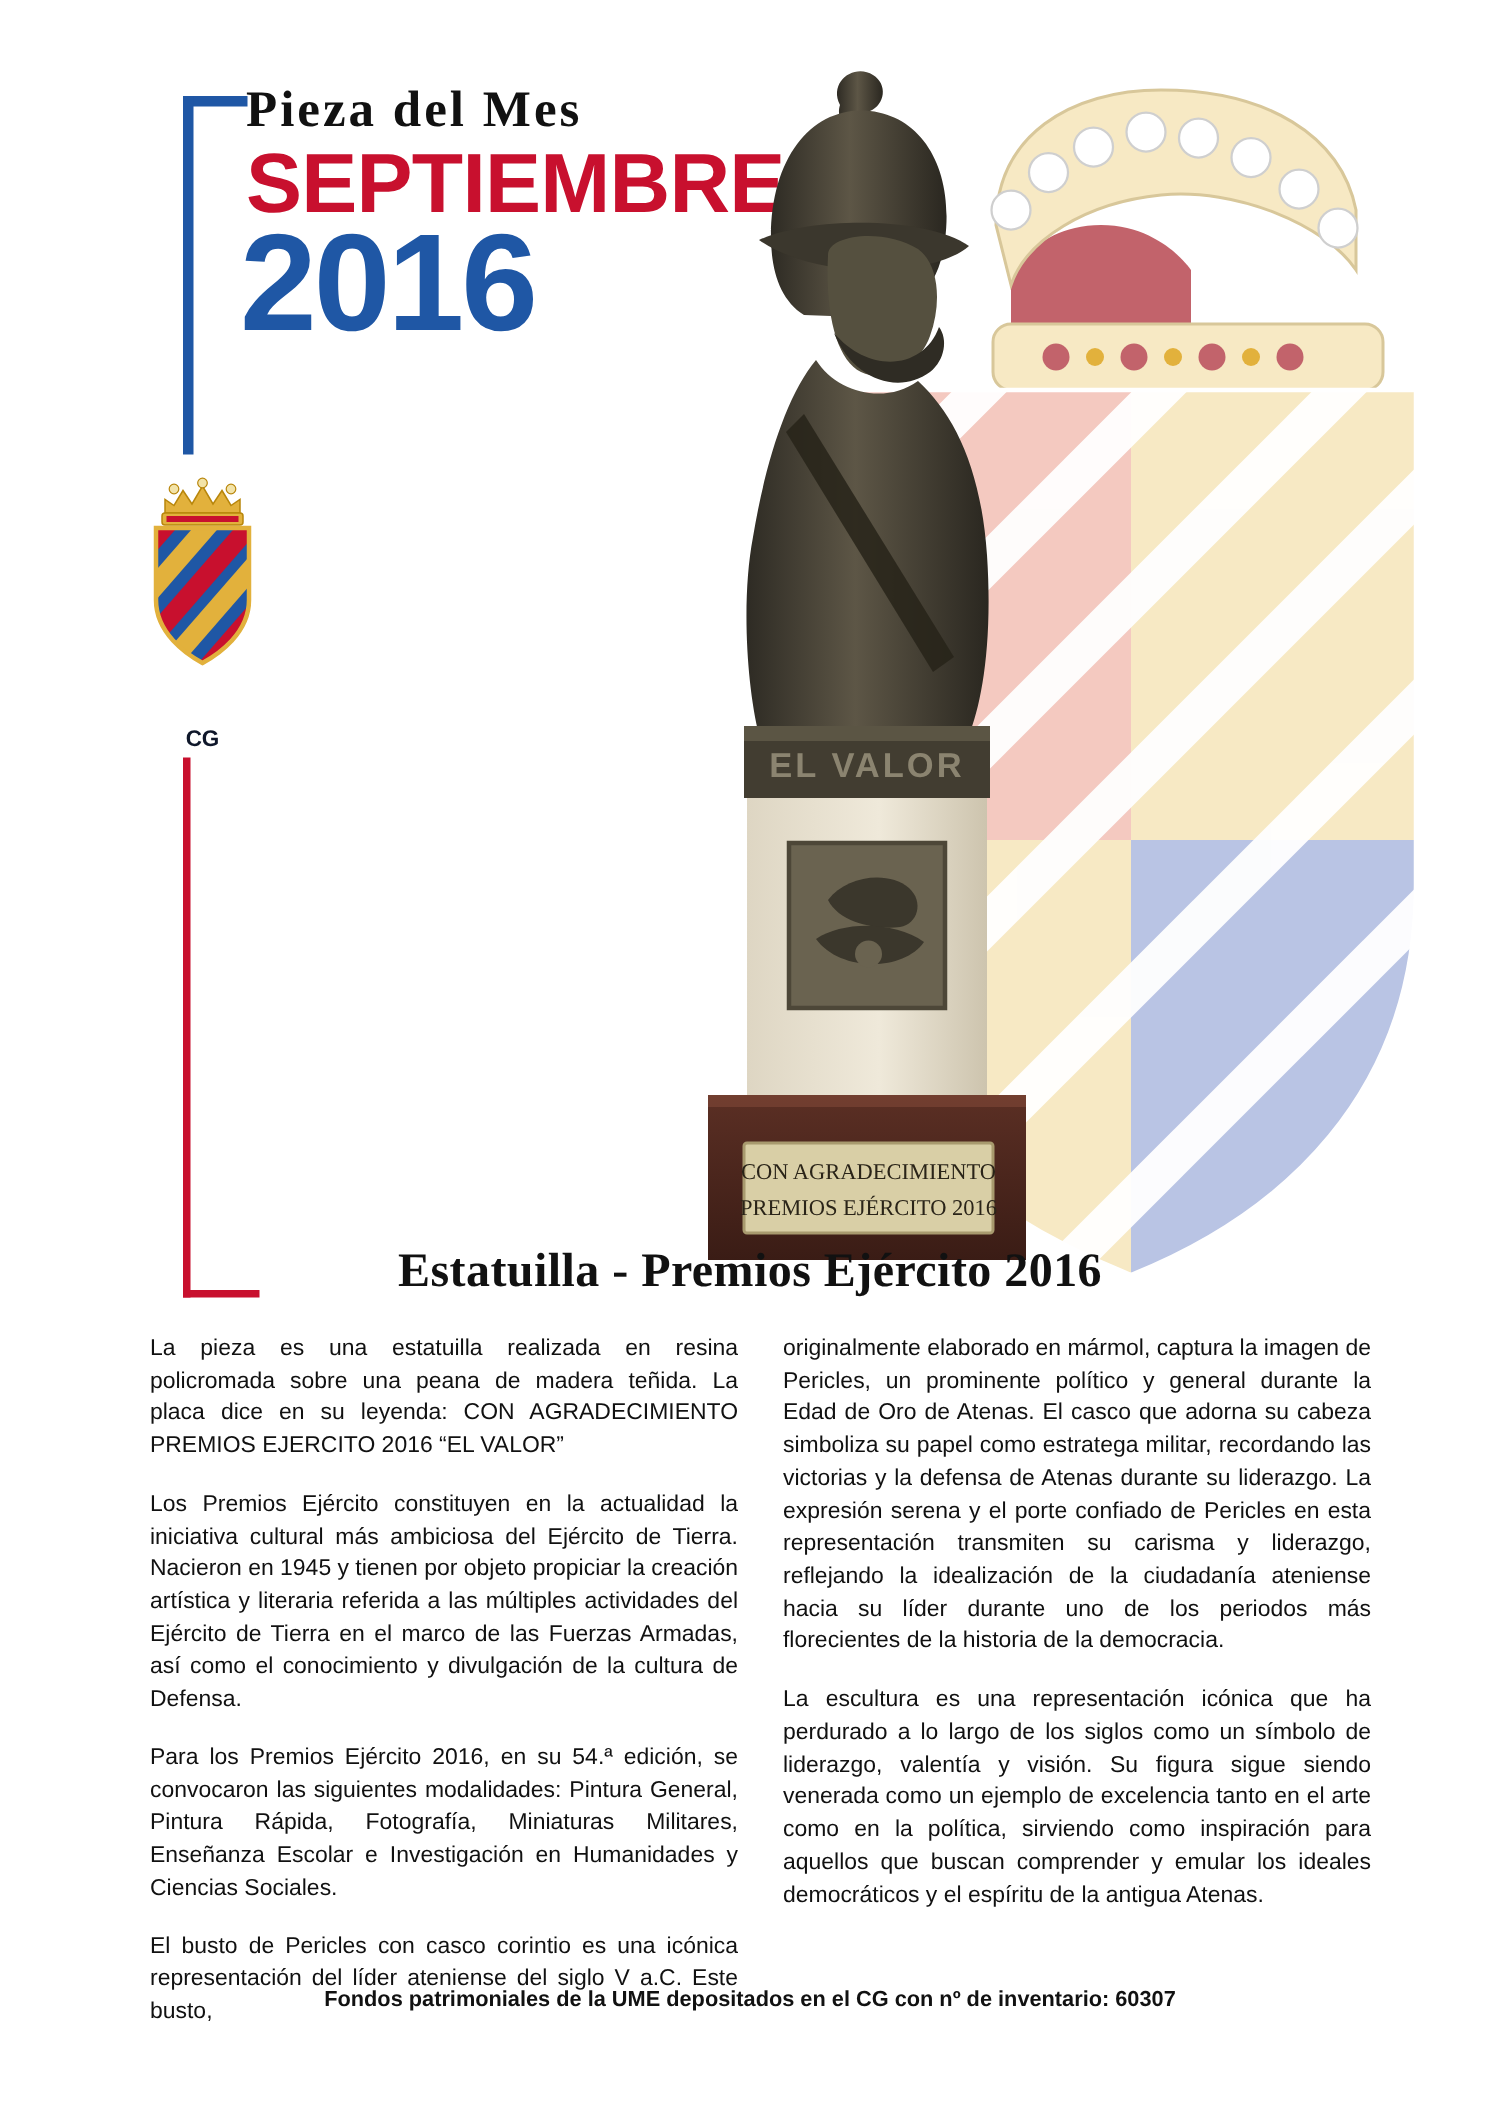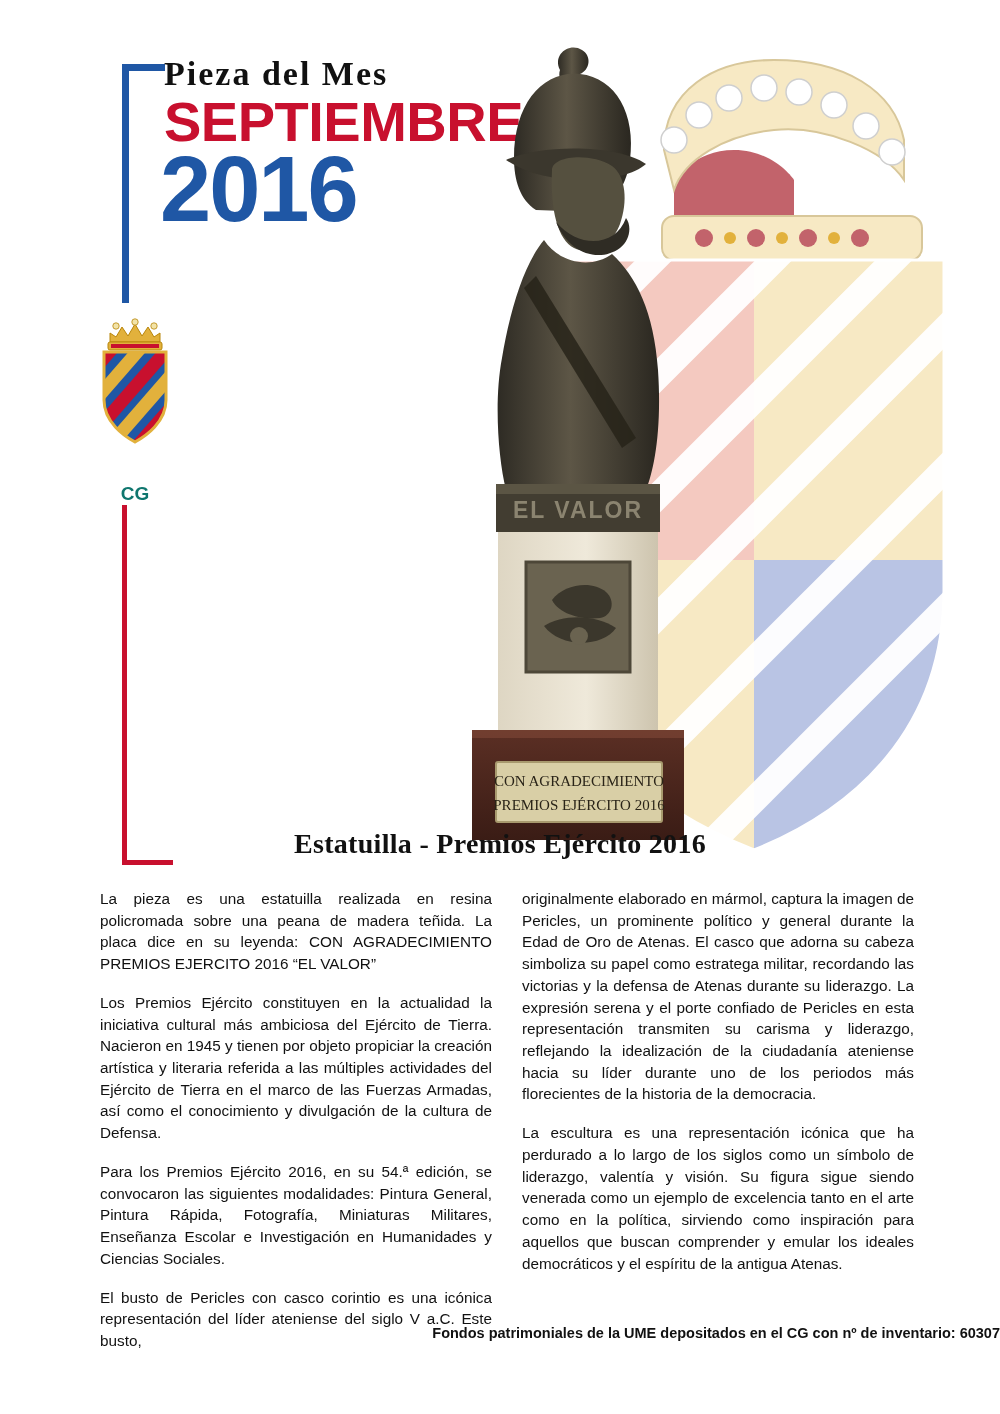--- a/index.html
+++ b/index.html
@@ -83,22 +83,22 @@
   .cg-emblem {
     position: absolute;
     left: 40px;
     top: 300px;
     width: 110px;
     text-align: center;
   }
   .cg-label {
     font-family: "Liberation Sans", sans-serif;
     font-weight: bold;
-    font-size: 19px;
-    color: #0f766e;
+    font-size: 15px;
+    color: #0f172a;
     margin-top: 4px;
   }
 
   
   .big-shield {
     position: absolute;
     right: -10px;
     top: 30px;
     width: 420px;
     height: 830px;
@@ -116,21 +116,21 @@
 
   
   .piece-title {
     position: absolute;
     left: 0;
     top: 828px;
     width: 1000px;
     text-align: center;
     font-family: "Liberation Serif", serif;
     font-weight: bold;
-    font-size: 28px;
+    font-size: 32px;
     color: #111111;
     letter-spacing: 0.3px;
   }
 
   
   .columns {
     position: absolute;
     left: 100px;
     top: 888px;
     width: 814px;
@@ -148,21 +148,21 @@
     text-align: justify;
     color: #111111;
   }
 
   
   .footer {
     position: absolute;
     left: 0;
     top: 1325px;
     width: 1000px;
-    text-align: right;
+    text-align: center;
     font-family: "Liberation Sans", sans-serif;
     font-weight: bold;
     font-size: 14.5px;
     color: #111111;
   }
 </style>
 </head>
 <body>
 
 <div class="header">

